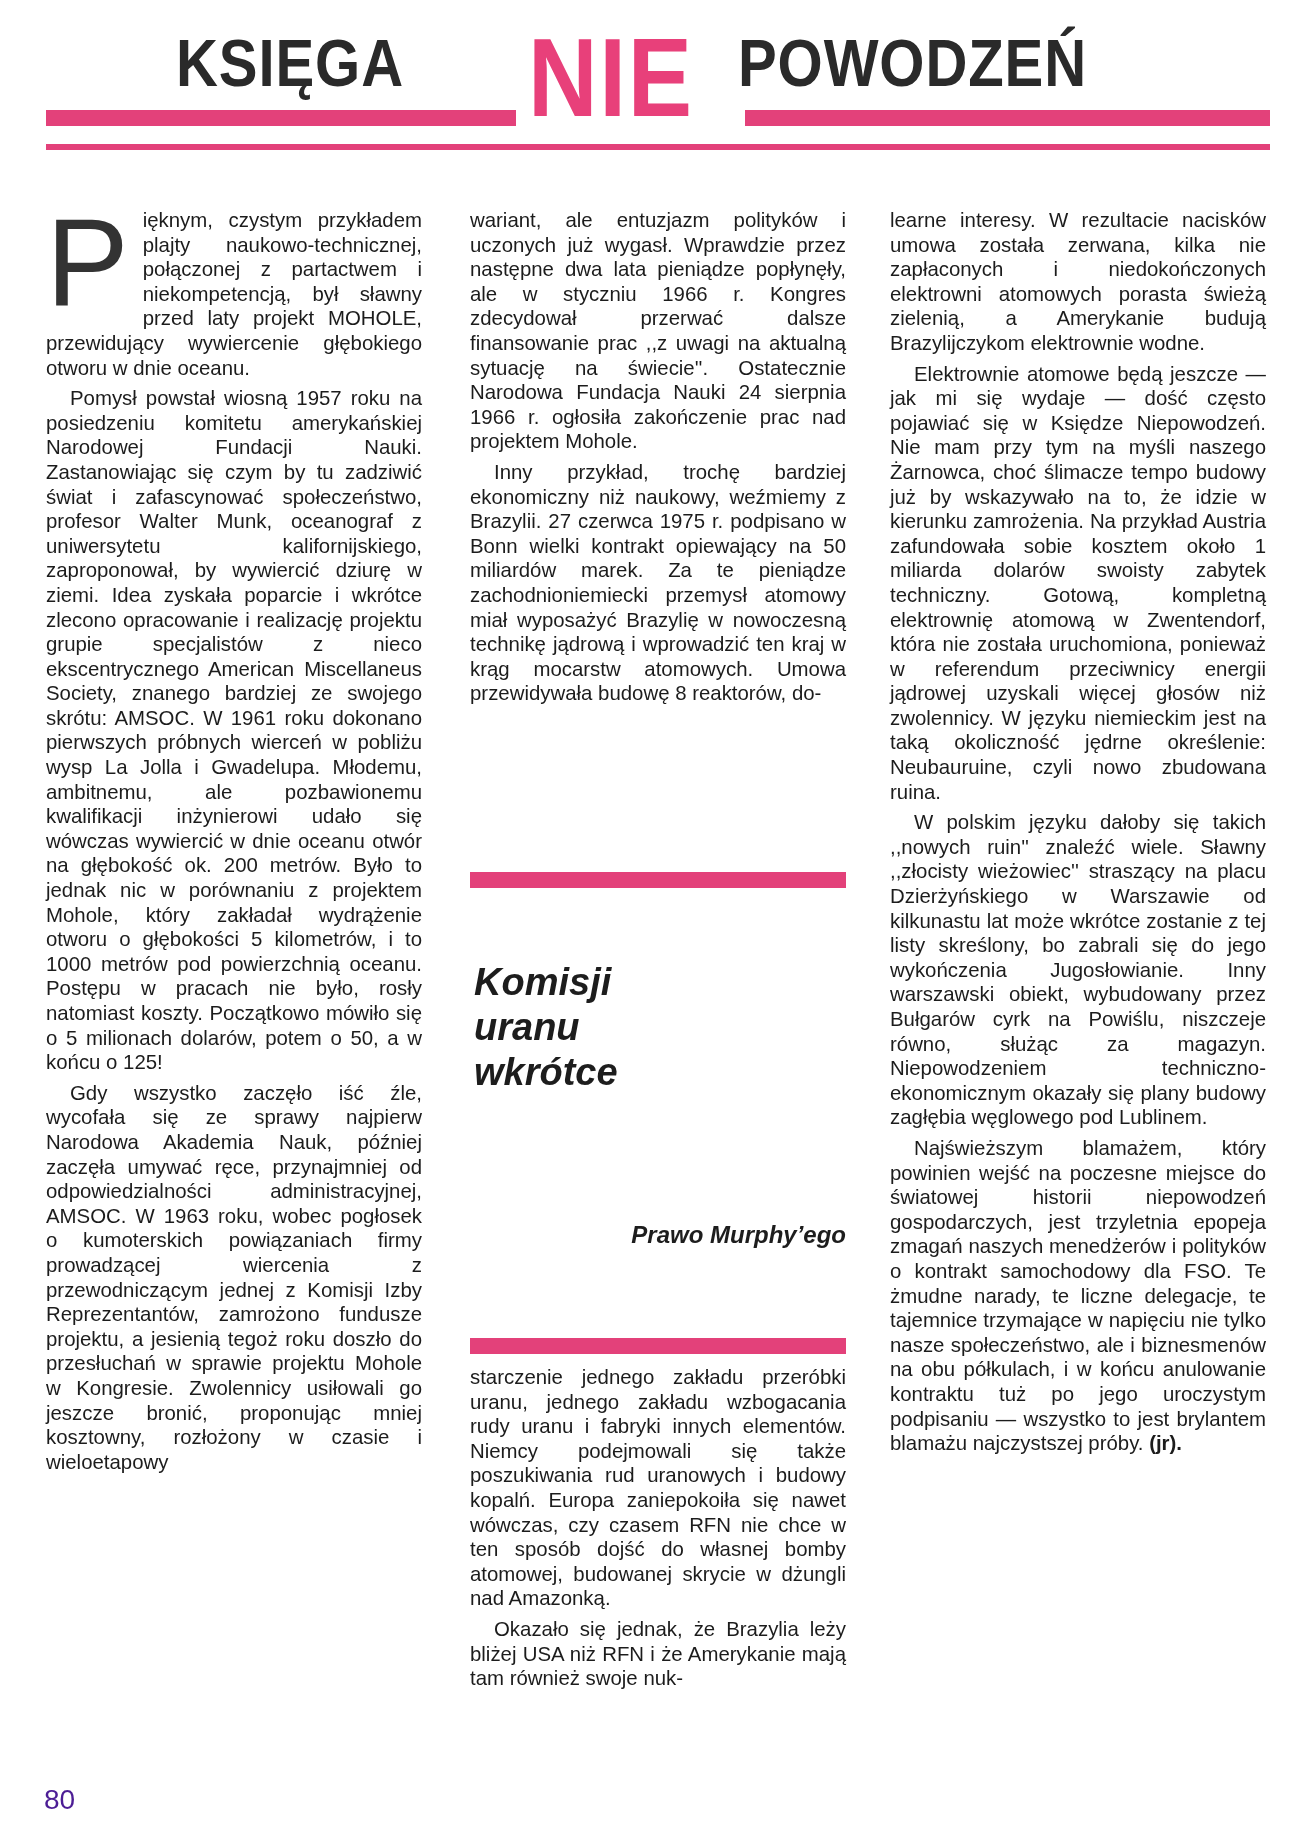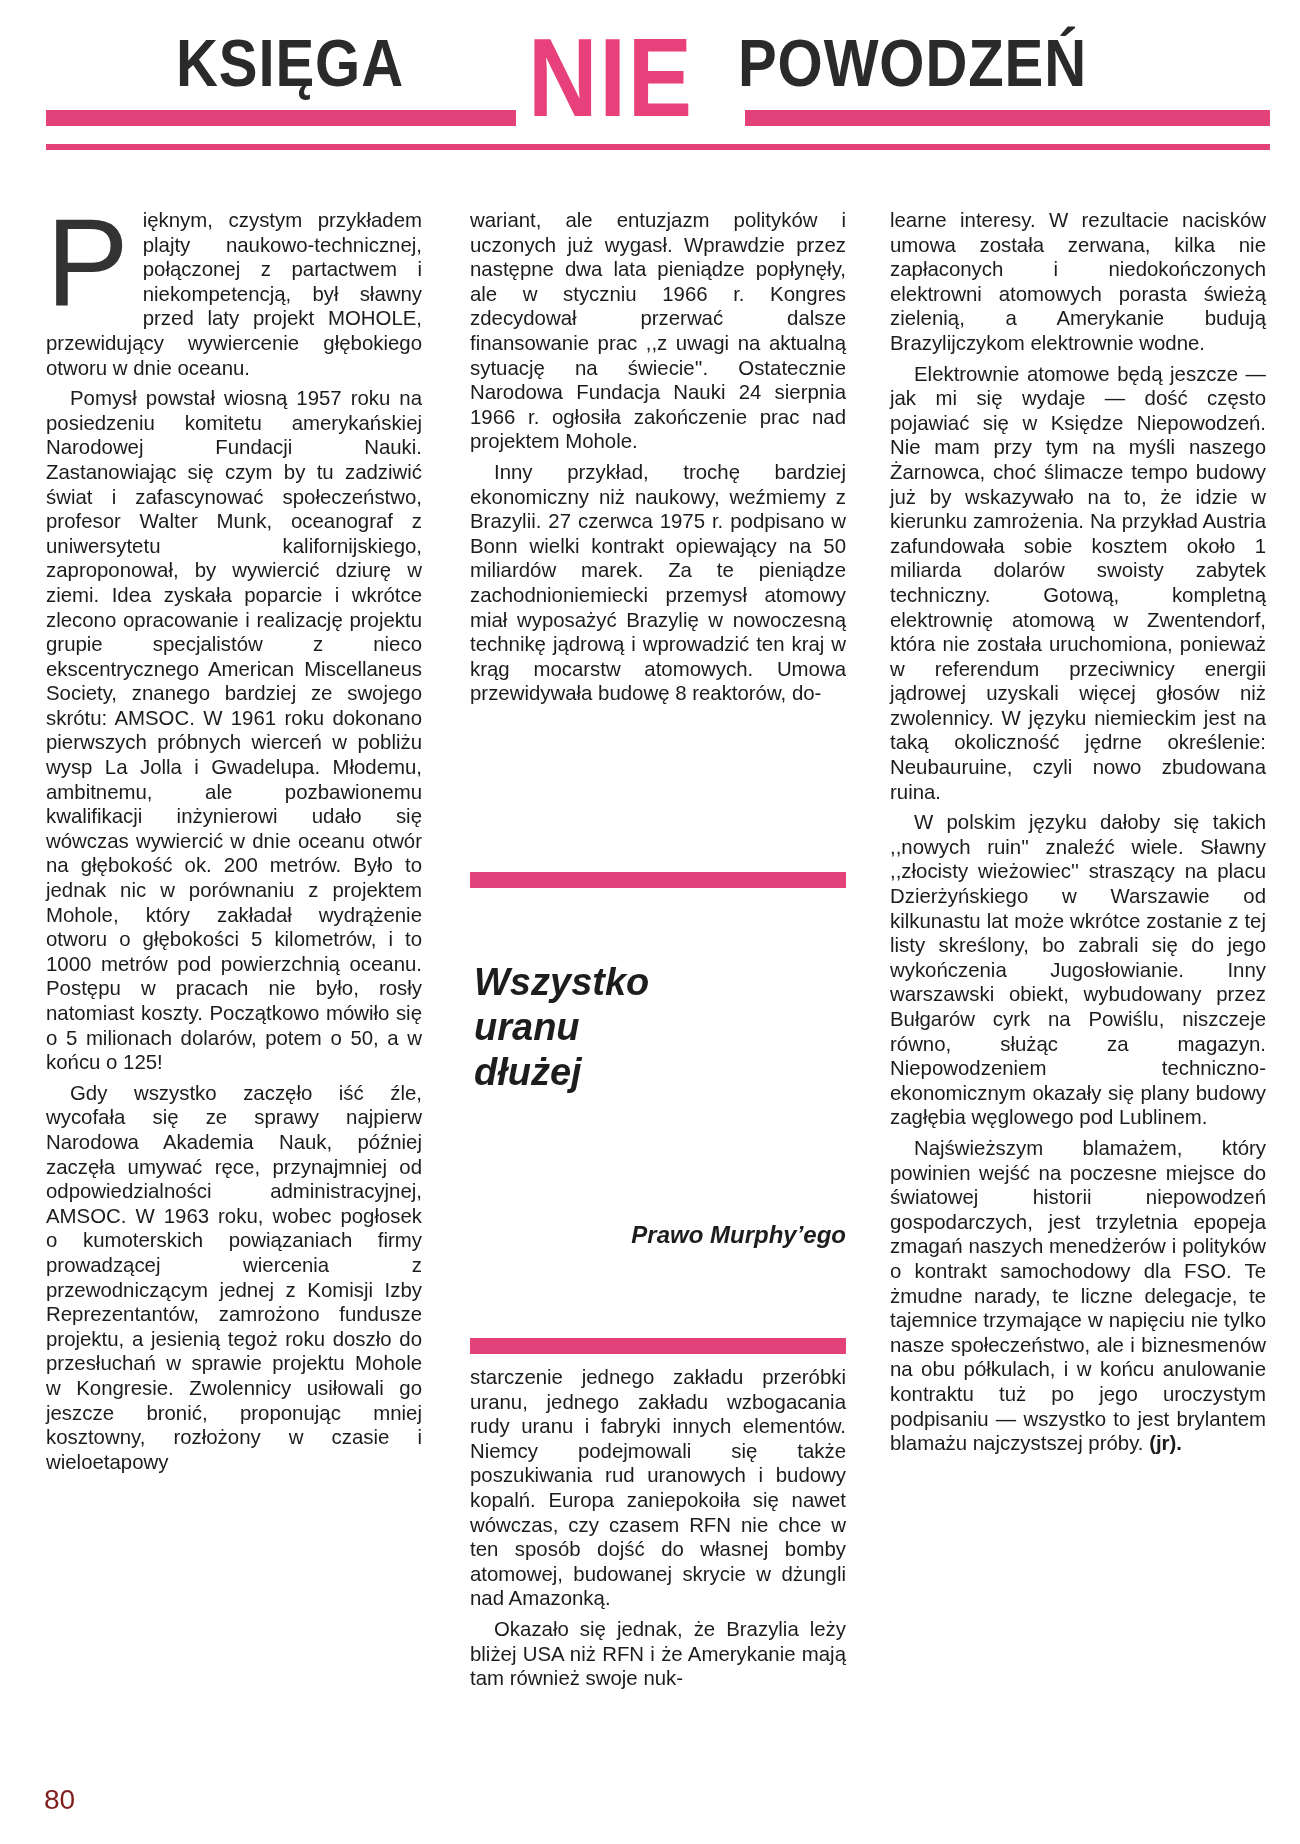--- a/index.html
+++ b/index.html
@@ -47,21 +47,21 @@
   }
   .pq-text span { display: block; }
   .pq-source {
     position: absolute; right: 0; top: 353px; font-weight: bold; font-style: italic;
     font-size: 24px; color: #1d1d1d;
   }
   .col-2b { position: absolute; left: 470px; top: 1365px; width: 376px;
     font-size: 20.4px; line-height: 24.6px; text-align: justify; }
   .col-2b p { margin: 0 0 6px 0; text-indent: 24px; }
   .col-2b p.noindent { text-indent: 0; }
-  .page-num { position: absolute; left: 44px; top: 1784px; font-size: 28px; color: #7f1d1d; }
+  .page-num { position: absolute; left: 44px; top: 1784px; font-size: 28px; color: #4c1d95; }
   .sig { font-weight: bold; }
 </style>
 </head>
 <body>
 
 <div class="masthead">
   <div class="mh-word mh-left">KSIĘGA</div>
   <div class="mh-nie">NIE</div>
   <div class="mh-word mh-right">POWODZEŃ</div>
   <div class="bar bar-left"></div>
@@ -76,23 +76,23 @@
 </div>
 
 <div class="col col-2">
   <p class="noindent">wariant, ale entuzjazm polityków i uczonych już wygasł. Wprawdzie przez następne dwa lata pieniądze popłynęły, ale w styczniu 1966 r. Kongres zdecydował przerwać dalsze finansowanie prac ,,z uwagi na aktualną sytuację na świecie''. Ostatecznie Narodowa Fundacja Nauki 24 sierpnia 1966 r. ogłosiła zakończenie prac nad projektem Mohole.</p>
   <p>Inny przykład, trochę bardziej ekonomiczny niż naukowy, weźmiemy z Brazylii. 27 czerwca 1975 r. podpisano w Bonn wielki kontrakt opiewający na 50 miliardów marek. Za te pieniądze zachodnioniemiecki przemysł atomowy miał wyposażyć Brazylię w nowoczesną technikę jądrową i wprowadzić ten kraj w krąg mocarstw atomowych. Umowa przewidywała budowę 8 reaktorów, do-</p>
 </div>
 
 <div class="pullquote">
   <div class="pq-bar-top"></div>
   <div class="pq-text">
-    <span>Wszystko</span>
+    <span>Komisji</span>
     <span>uranu</span>
-    <span>dłużej</span>
+    <span>wkrótce</span>
   </div>
   <div class="pq-source">Prawo Murphy’ego</div>
   <div class="pq-bar-bottom"></div>
 </div>
 
 <div class="col-2b">
   <p class="noindent">starczenie jednego zakładu przeróbki uranu, jednego zakładu wzbogacania rudy uranu i fabryki innych elementów. Niemcy podejmowali się także poszukiwania rud uranowych i budowy kopalń. Europa zaniepokoiła się nawet wówczas, czy czasem RFN nie chce w ten sposób dojść do własnej bomby atomowej, budowanej skrycie w dżungli nad Amazonką.</p>
   <p>Okazało się jednak, że Brazylia leży bliżej USA niż RFN i że Amerykanie mają tam również swoje nuk-</p>
 </div>
 

